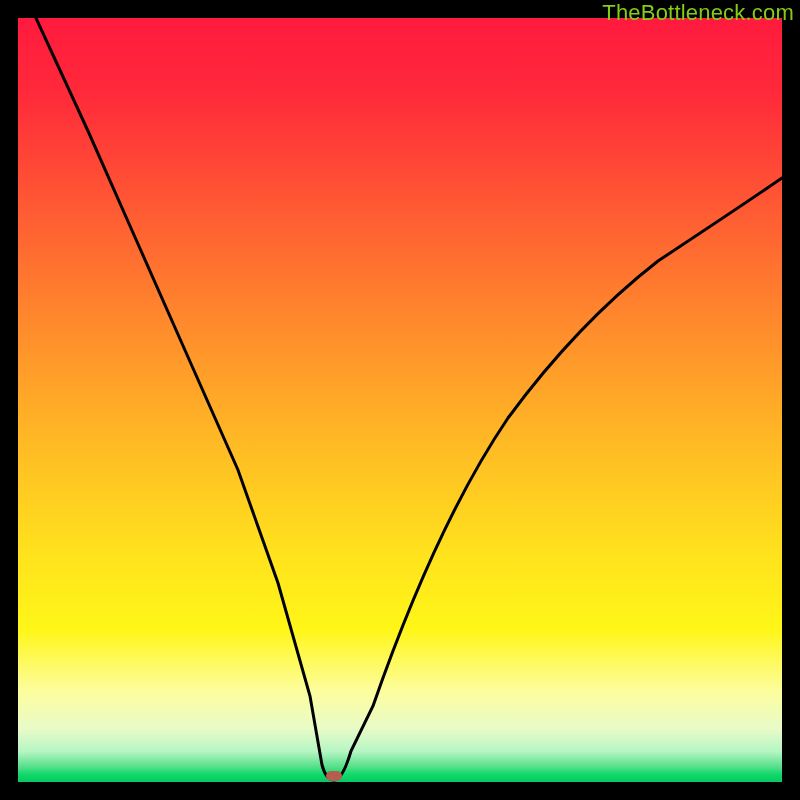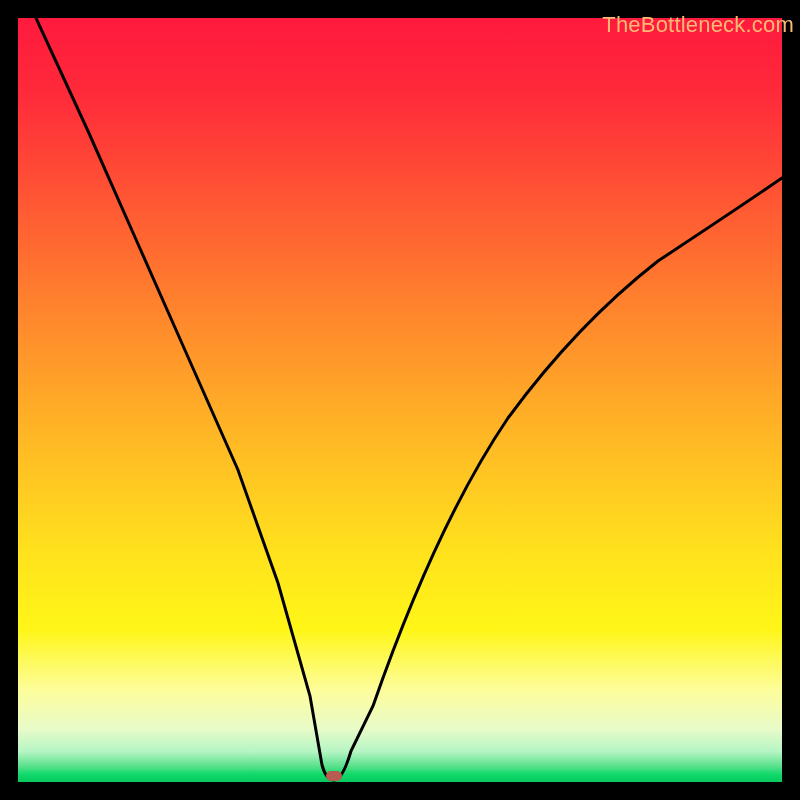--- a/index.html
+++ b/index.html
@@ -27,26 +27,26 @@
       #fdfd9c 88%,
       #e8fbc8 93%,
       #b6f5c4 96%,
       #56e08a 98%,
       #10d96a 99%,
       #08c95f 100%
     );
   }
   .watermark {
     position: absolute;
-    top: 12px;
+    top: 0px;
     right: 6px;
     font-family: Arial, Helvetica, sans-serif;
     font-size: 22px;
     font-weight: 500;
-    color: #fdba74;
+    color: #84cc16;
     letter-spacing: 0.2px;
     z-index: 5;
   }
   svg.curve {
     position: absolute;
     left: 0; top: 0;
     width: 100%;
     height: 100%;
   }
   .minimum-marker {

